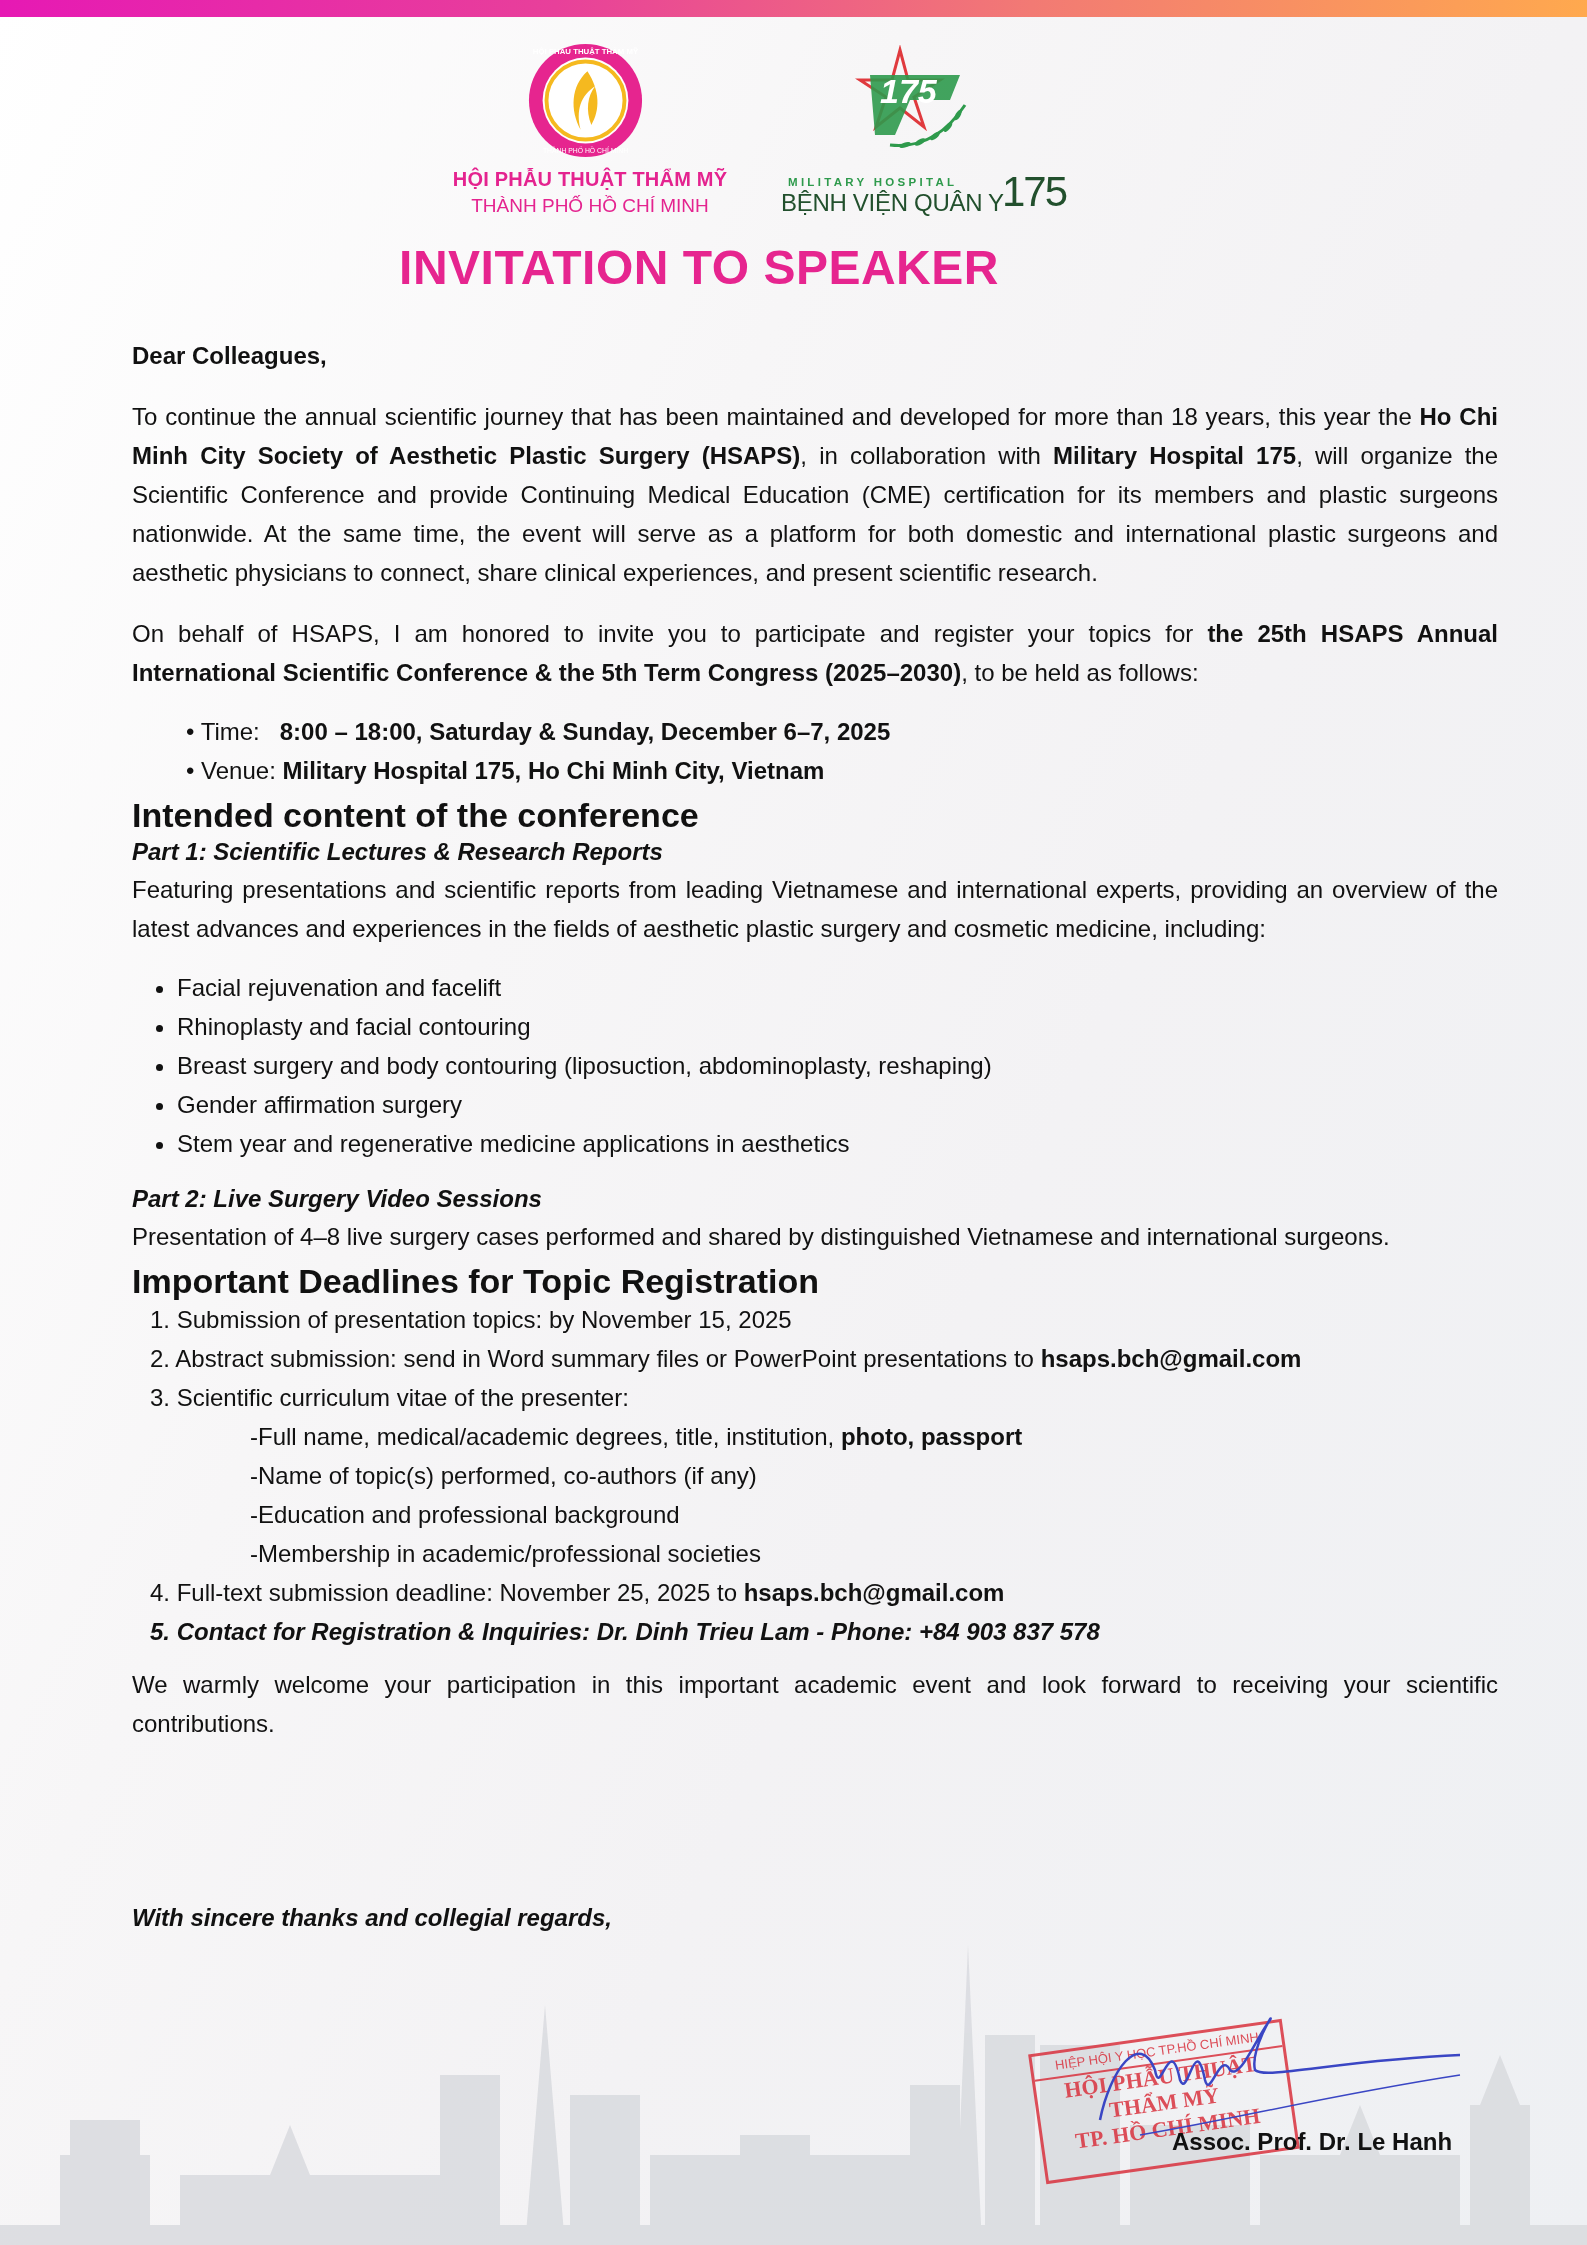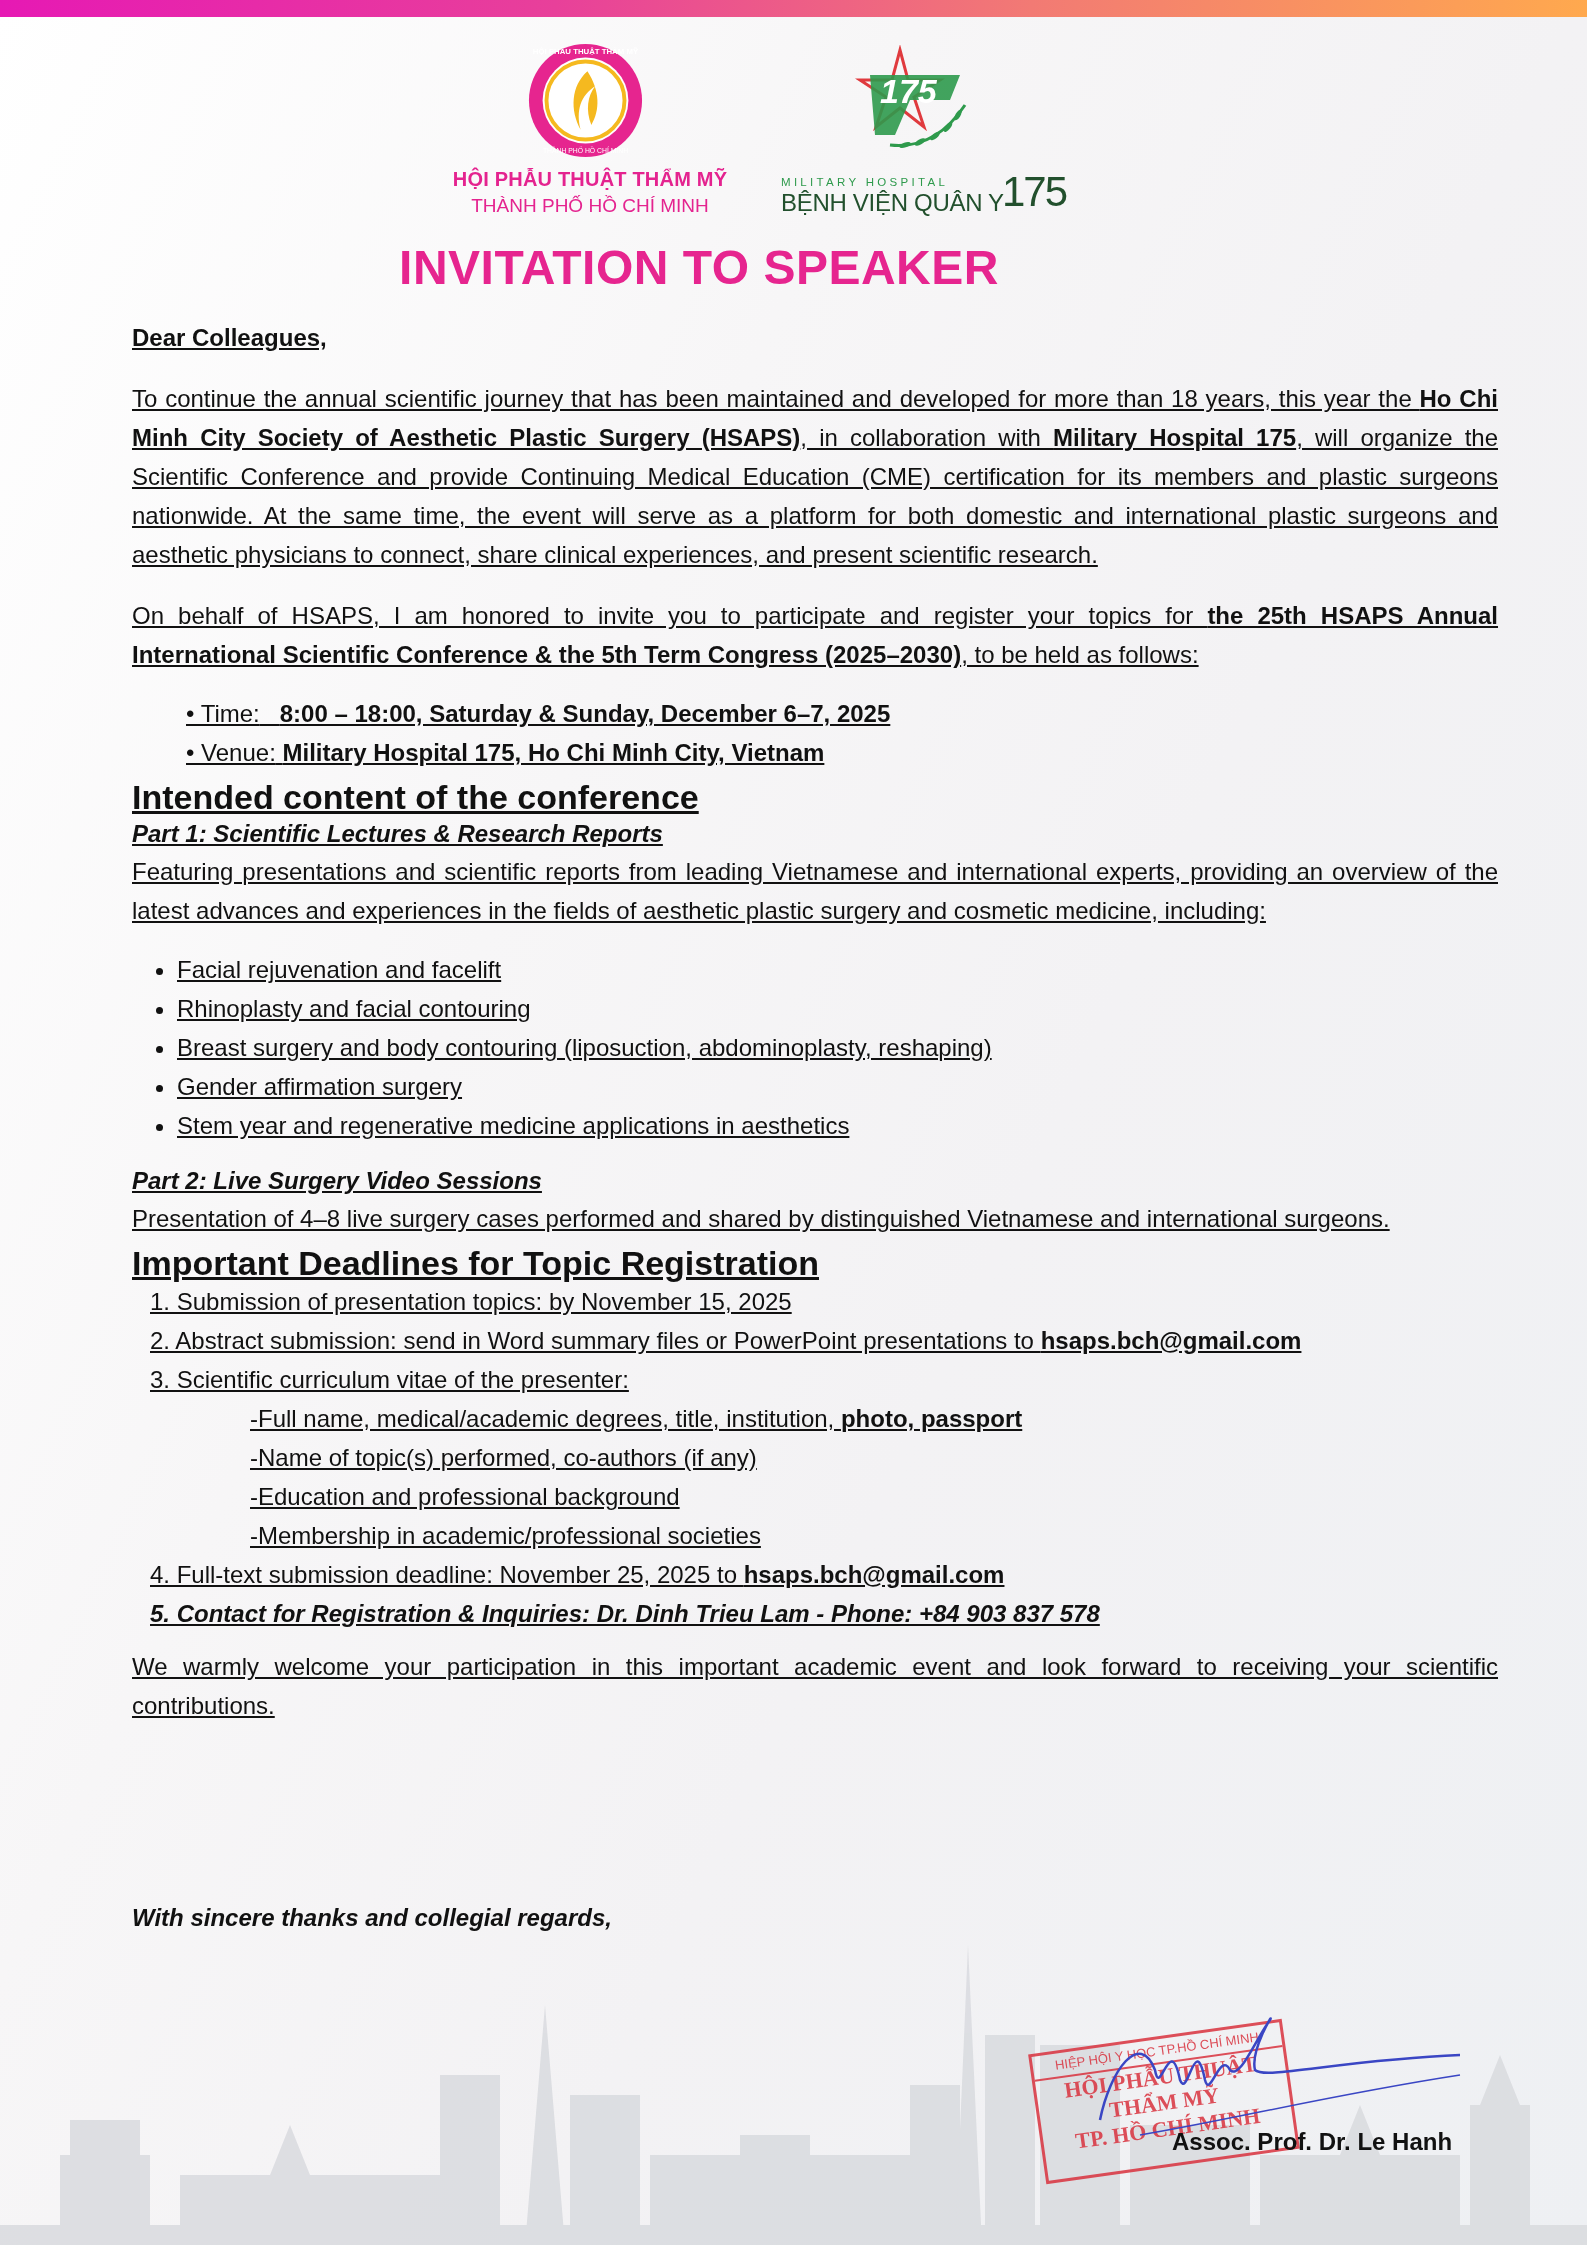--- a/index.html
+++ b/index.html
@@ -13,29 +13,29 @@
     position: absolute; left: 0; top: 0; width: 1587px; height: 17px;
     background: linear-gradient(90deg, #e619b4 0%, #e8409a 35%, #f27a74 65%, #ffa94e 100%);
   }
   
   .logo-hsaps { position: absolute; left: 527px; top: 42px; width: 117px; height: 117px; }
   .logo-175 { position: absolute; left: 840px; top: 45px; width: 150px; height: 110px; }
   .hsaps-name { position: absolute; left: 440px; top: 168px; width: 300px; text-align: center; }
   .hsaps-name .l1 { color: #e4238f; font-weight: bold; font-size: 20px; letter-spacing: 0.2px; }
   .hsaps-name .l2 { color: #e4238f; font-size: 19px; margin-top: 4px; }
   .mh-name { position: absolute; left: 781px; top: 176px; }
-  .mh-name .l1 { color: #2e9a4c; font-size: 11.5px; font-weight: normal; letter-spacing: 3.3px; }
+  .mh-name .l1 { color: #2e9a4c; font-size: 11.5px; font-weight: bold; letter-spacing: 3.3px; margin-left: 7px; }
   .mh-name .l2 { color: #22502d; font-size: 24px; margin-top: 1px; letter-spacing: -0.3px; }
   .mh-num { position: absolute; left: 1002px; top: 168px; color: #22502d; font-size: 42px; letter-spacing: -2px; }
   .title {
     position: absolute; left: 0; width: 1398px; top: 240px; text-align: center;
     color: #e6258f; font-weight: bold; font-size: 48px; letter-spacing: 0.5px;
   }
   
-  .content { position: absolute; left: 132px; top: 318px; width: 1366px; font-size: 24px; line-height: 39px; text-decoration: underline; }
+  .content { position: absolute; left: 132px; top: 336px; width: 1366px; font-size: 24px; line-height: 39px; }
   .content p { margin: 0; text-align: justify; }
   .greet { font-weight: bold; font-size: 24px; }
   .para1 { margin-top: 22px !important; }
   .para2 { margin-top: 22px !important; }
   .details { margin: 20px 0 0 54px; }
   .details div { line-height: 39px; }
   h2 { font-size: 34px; font-weight: bold; margin: 6px 0 0 0; line-height: 38px; }
   h3 { font-size: 24px; font-weight: bold; font-style: italic; margin: 0; line-height: 36px; }
   ul.topics { margin: 20px 0 0 0; padding-left: 45px; }
   ul.topics li { line-height: 39px; }

